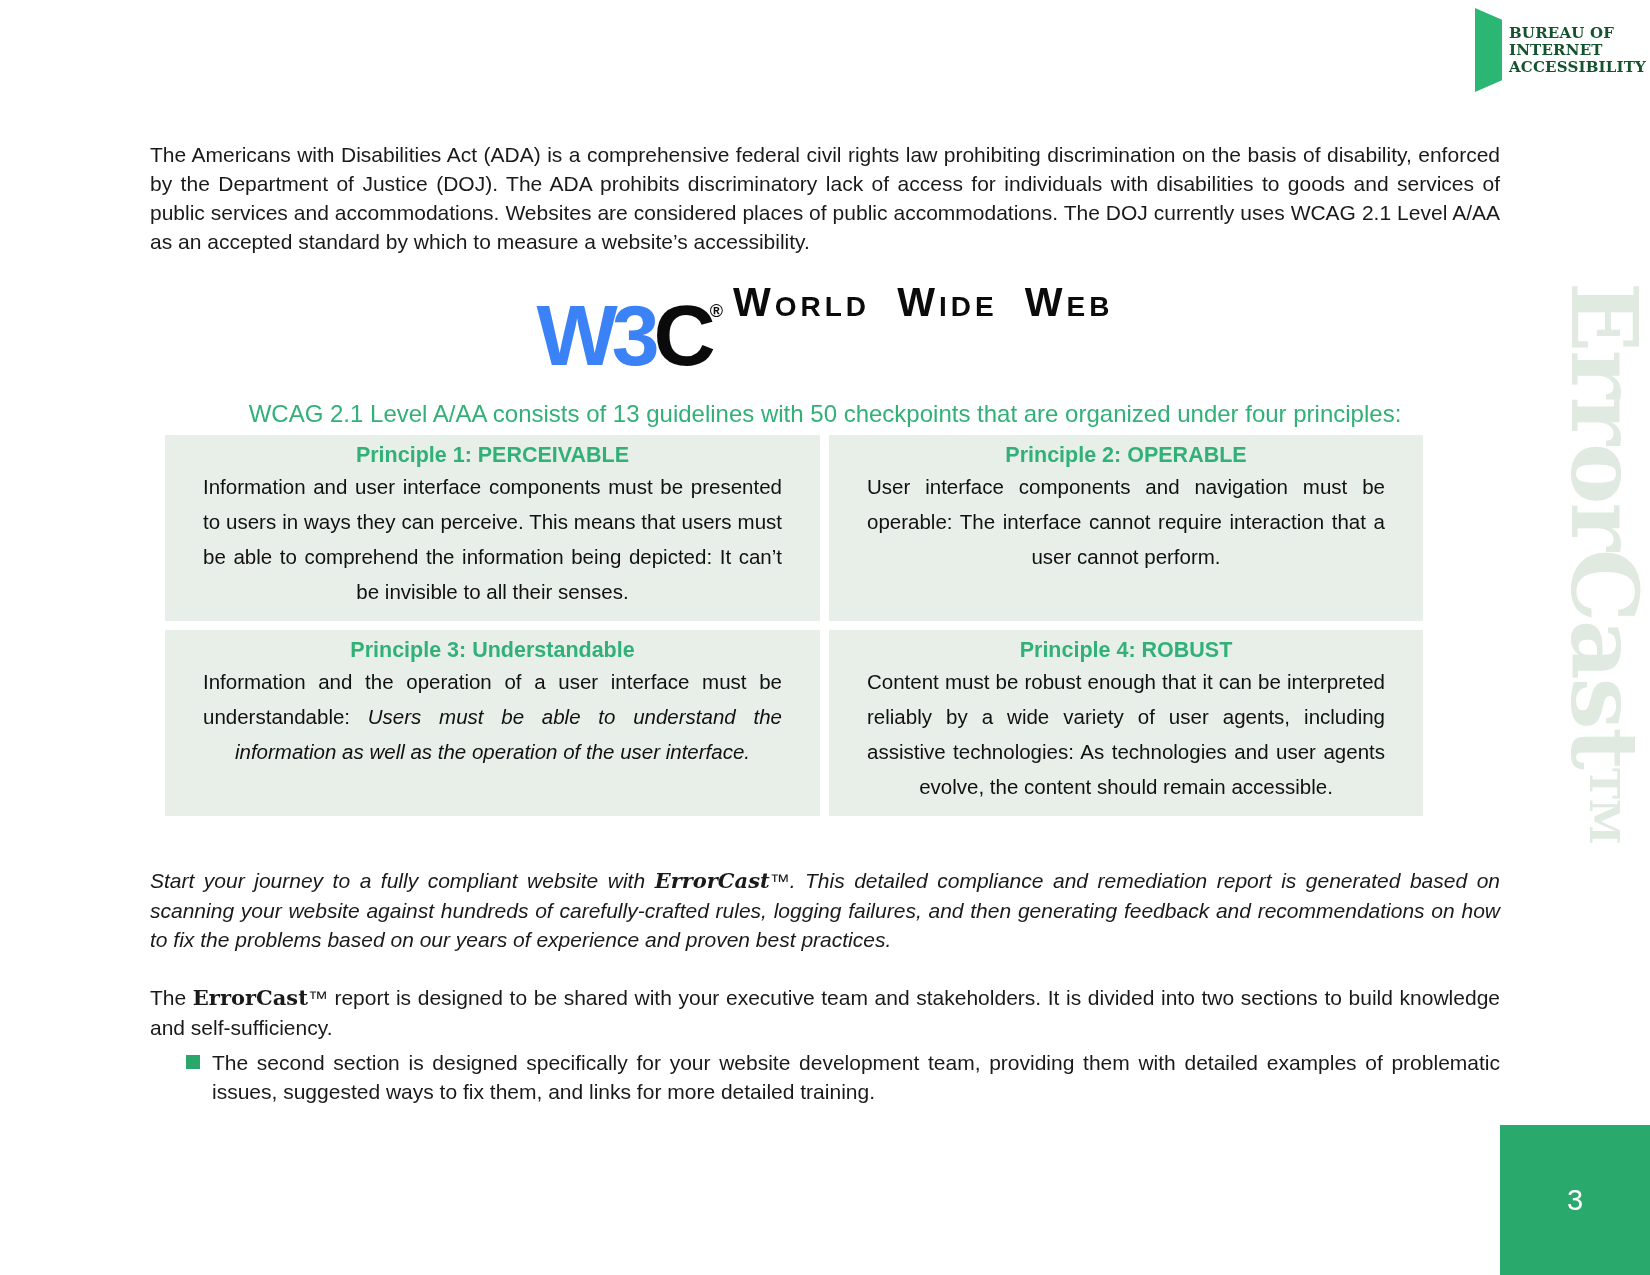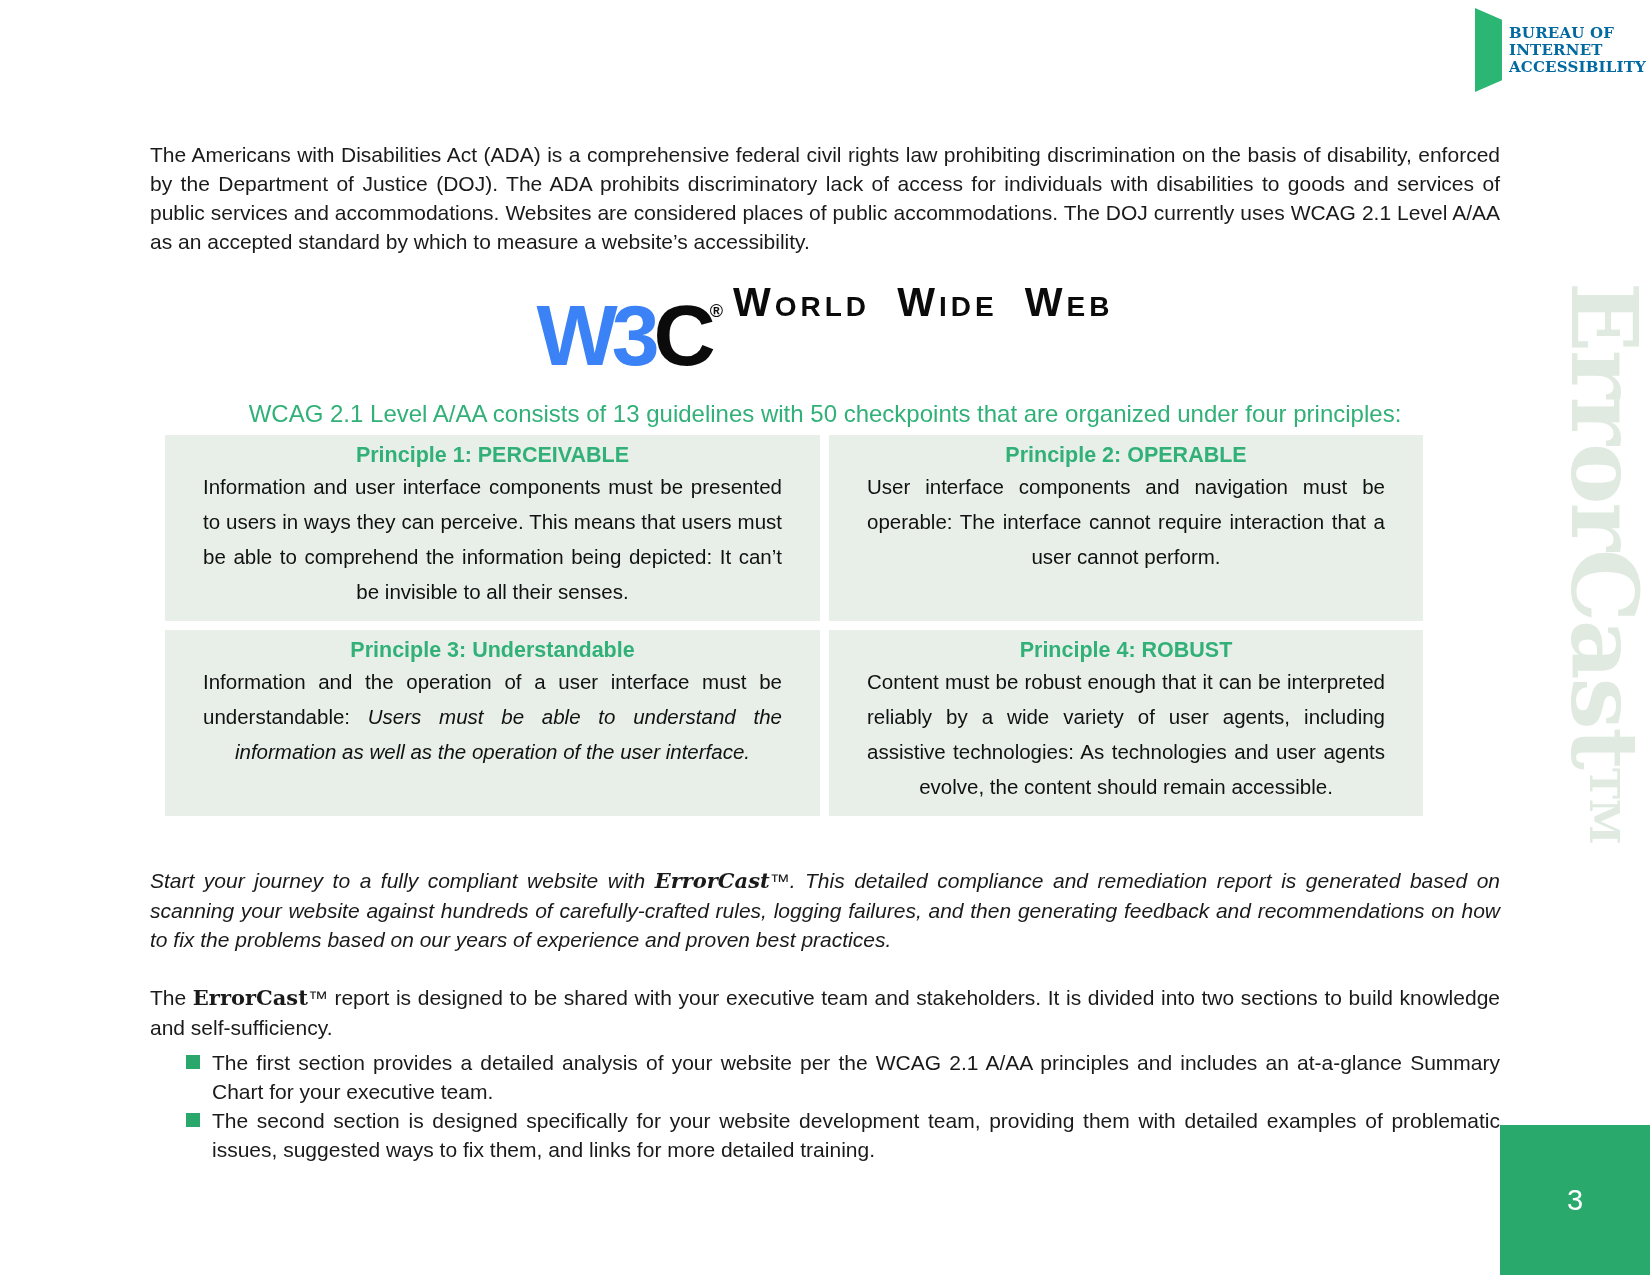--- a/index.html
+++ b/index.html
@@ -7,21 +7,21 @@
     width:1650px;height:1275px;position:relative;background:#ffffff;
     font-family:"Liberation Sans",sans-serif;color:#1a1a1a;overflow:hidden;
   }
   .page{position:absolute;inset:0;}
 
   
   .boia-logo{position:absolute;top:8px;right:4px;display:flex;align-items:center;gap:7px;}
   .boia-mark{width:27px;height:84px;background:#2BB673;
     clip-path:polygon(0 0,100% 14%,100% 86%,0 100%);}
   .boia-text{font-family:"DejaVu Serif",serif;font-weight:bold;font-size:15px;
-    line-height:17px;color:#0369a1;letter-spacing:.2px;}
+    line-height:17px;color:#14532d;letter-spacing:.2px;}
 
   
   .content{position:absolute;left:150px;top:0;width:1350px;z-index:2;}
   .para{font-size:21px;line-height:29px;text-align:justify;margin:0;}
   .para-intro{margin-top:140px;}
   .brand{font-family:"DejaVu Serif",serif;font-weight:bold;}
   .tm{font-size:0.95em;}
 
   
   .w3c{margin-top:16px;display:flex;justify-content:center;align-items:flex-start;gap:10px;}
@@ -112,21 +112,21 @@
         <p class="cell-title">Principle 4: ROBUST</p>
         <p class="cell-body">Content must be robust enough that it can be interpreted reliably by a wide variety of user agents, including assistive technologies: As technologies and user agents evolve, the content should remain accessible.</p>
       </div>
     </div>
 
     <p class="para para-start"><span>Start your journey to a fully compliant website with </span><span class="brand">ErrorCast</span><span class="tm">™</span><span>. This detailed compliance and remediation report is generated based on scanning your website against hundreds of carefully-crafted rules, logging failures, and then generating feedback and recommendations on how to fix the problems based on our years of experience and proven best practices.</span></p>
 
     <p class="para para-report"><span>The </span><span class="brand">ErrorCast</span><span class="tm">™</span><span> report is designed to be shared with your executive team and stakeholders. It is divided into two sections to build knowledge and self-sufficiency.</span></p>
 
     <ul class="bullets">
-      <li><span class="bullet-sq"></span><span>The first section provides a detailed analysis of your website per the WCAG 2.1 A/AA principles and includes an at-a-glance Summary Chart for your executive team.</span></li>
+      <li><span class="bullet-sq"></span></li>
       <li><span class="bullet-sq"></span><span>The second section is designed specifically for your website development team, providing them with detailed examples of problematic issues, suggested ways to fix them, and links for more detailed training.</span></li>
     </ul>
 
   </div>
 
   <div class="page-box">
     <span class="page-num">3</span>
   </div>
 
 </div>

